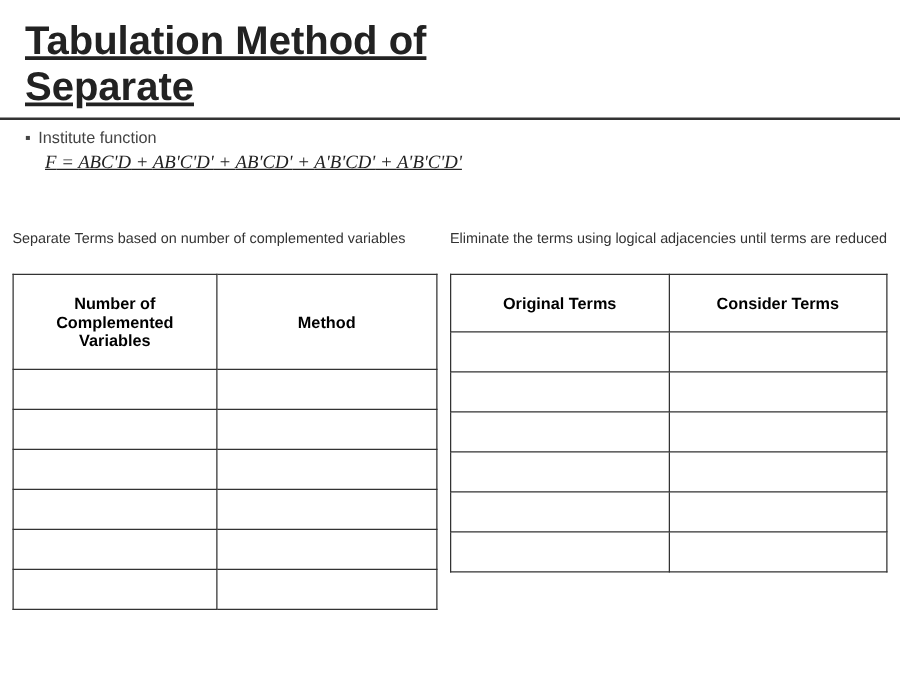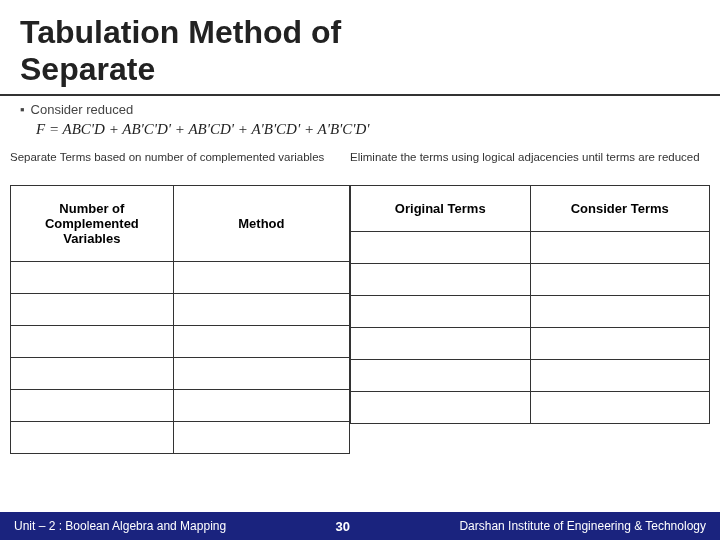--- a/index.html
+++ b/index.html
@@ -26,20 +26,21 @@
       background: #fff;
       padding: 14px 20px 6px 20px;
       border-bottom: 2px solid #333;
     }
 
     .title {
       font-size: 32px;
       font-weight: bold;
       color: #222;
       line-height: 1.15;
+      text-decoration: underline;
     }
 
     
     .consider-section {
       padding: 6px 20px 4px 20px;
       background: #fff;
     }
 
     .consider-label {
       font-size: 13px;
@@ -48,32 +49,35 @@
       align-items: center;
       gap: 6px;
     }
 
     .bullet {
       font-size: 13px;
       color: #444;
     }
 
     .formula-area {
-      margin: 4px 0 2px 16px;
+      margin: 4px 0 15px 16px;
       font-size: 14px;
       color: #222;
       font-style: italic;
+      text-decoration: underline;
     }
 
     
     .tables-section {
       display: flex;
       flex-direction: row;
       flex: 1;
       padding: 6px 10px 0 10px;
+      gap: 10px;
+      margin-top: 20px;
     }
 
     .left-col {
       flex: 0 0 340px;
       display: flex;
       flex-direction: column;
     }
 
     .right-col {
       flex: 1;
@@ -157,21 +161,21 @@
   <div class="header">
     <div class="title">
       <span>Tabulation Method of</span><br>
       <span>Separate</span>
     </div>
   </div>
 
   <div class="consider-section">
     <div class="consider-label">
       <span class="bullet">▪</span>
-      <span>Consider reduced</span>
+      <span>Institute function</span>
     </div>
     <div class="formula-area">
       <span class="math">
         <i>F</i> = <i>ABC'D</i> + <i>AB'C'D'</i> + <i>AB'CD'</i> + <i>A'B'CD'</i> + <i>A'B'C'D'</i>
       </span>
     </div>
   </div>
 
   <div class="tables-section">
 
@@ -246,19 +250,14 @@
           <tr>
               <td></td>
               <td></td>
             </tr>
         </tbody>
       </table>
     </div>
 
   </div>
 
-  <div class="footer">
-    <span>Unit – 2 : Boolean Algebra and Mapping</span>
-    <span class="footer-center">30</span>
-    <span>Darshan Institute of Engineering &amp; Technology</span>
-  </div>
 
 </div>
 
 </body></html>

